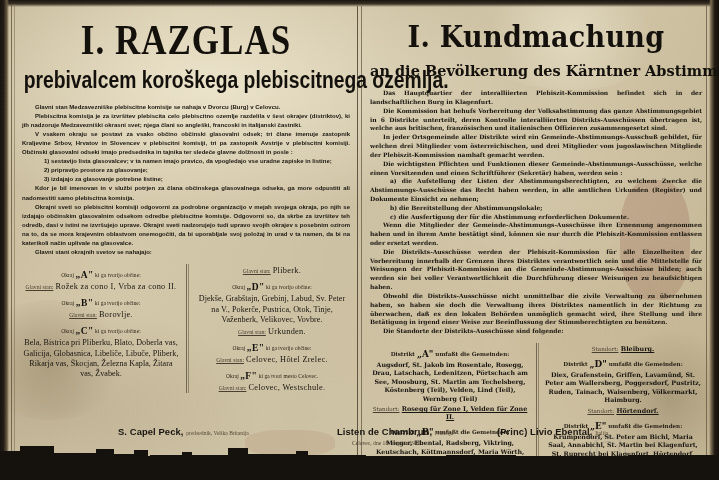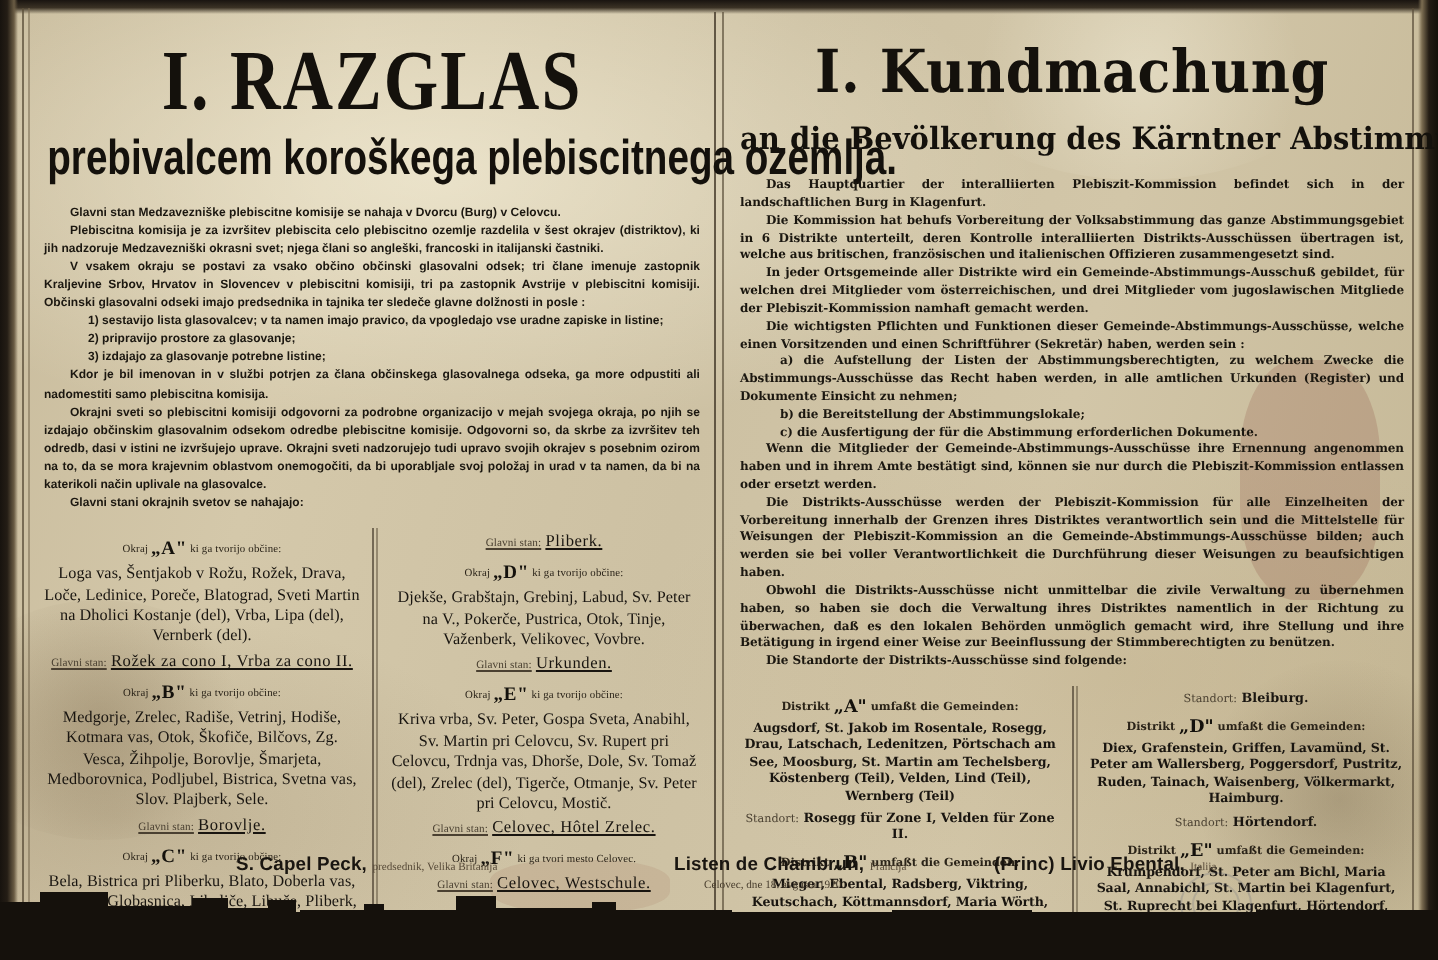--- a/index.html
+++ b/index.html
@@ -172,21 +172,21 @@
     color: #191510;
     margin-top: 2px;
     padding-bottom: 1px;
   }
   .dist-seat .lbl {
     font-size: 5.6px;
     color: #4a4031;
     text-decoration: underline;
     letter-spacing: .05px;
   }
-  .dist-seat .val { text-decoration: underline; letter-spacing: .3px; }
+  .dist-seat .val { letter-spacing: .3px; }
 
   
   .de-title {
     text-align: center;
     font-family: "DejaVu Serif", serif;
     font-weight: bold;
     font-size: 27px;
     color: #14110c;
     line-height: 1;
     margin: 12px 0 0 0;
@@ -246,21 +246,21 @@
   }
   .de-dist-seat {
     text-align: center;
     font-family: "DejaVu Serif", serif;
     font-weight: bold;
     font-size: 6.4px;
     color: #191510;
     margin-top: 2px;
   }
   .de-dist-seat .lbl { font-weight: normal; font-size: 5.6px; color: #4a4031; }
-  .de-dist-seat span { }
+  .de-dist-seat span { text-decoration: underline; }
 
   
   .sig-row {
     position: absolute;
     left: 0; bottom: 24px;
     width: 719px;
     height: 34px;
   }
   .sig {
     position: absolute;
@@ -356,32 +356,30 @@
       <div class="dist-sep"></div>
       <div class="dist-sep2"></div>
 
       <div class="dist-col left">
 
         <div class="dist-head">
           <span>Okraj</span>
           <span class="dist-letter">„<span>A</span>"</span>
           <span>ki ga tvorijo občine:</span>
         </div>
-        <div class="dist-list">Loga vas, Šentjakob v Rožu, Rožek, Drava, Loče, Ledinice, Poreče, Blatograd, Sveti Martin na Dholici Kostanje (del), Vrba, Lipa (del), Vernberk (del).</div>
         <div class="dist-seat">
           <span class="lbl">Glavni stan:</span>
           <span class="val">Rožek za cono I, Vrba za cono II.</span>
         </div>
 
         <div class="dist-head">
           <span>Okraj</span>
           <span class="dist-letter">„<span>B</span>"</span>
           <span>ki ga tvorijo občine:</span>
         </div>
-        <div class="dist-list">Medgorje, Zrelec, Radiše, Vetrinj, Hodiše, Kotmara vas, Otok, Škofiče, Bilčovs, Zg. Vesca, Žihpolje, Borovlje, Šmarjeta, Medborovnica, Podljubel, Bistrica, Svetna vas, Slov. Plajberk, Sele.</div>
         <div class="dist-seat">
           <span class="lbl">Glavni stan:</span>
           <span class="val">Borovlje.</span>
         </div>
 
         <div class="dist-head">
           <span>Okraj</span>
           <span class="dist-letter">„<span>C</span>"</span>
           <span>ki ga tvorijo občine:</span>
         </div>
@@ -404,21 +402,20 @@
         <div class="dist-seat">
           <span class="lbl">Glavni stan:</span>
           <span class="val">Urkunden.</span>
         </div>
 
         <div class="dist-head">
           <span>Okraj</span>
           <span class="dist-letter">„<span>E</span>"</span>
           <span>ki ga tvorijo občine:</span>
         </div>
-        <div class="dist-list">Kriva vrba, Sv. Peter, Gospa Sveta, Anabihl, Sv. Martin pri Celovcu, Sv. Rupert pri Celovcu, Trdnja vas, Dhorše, Dole, Sv. Tomaž (del), Zrelec (del), Tigerče, Otmanje, Sv. Peter pri Celovcu, Mostič.</div>
         <div class="dist-seat">
           <span class="lbl">Glavni stan:</span>
           <span class="val">Celovec, Hôtel Zrelec.</span>
         </div>
 
         <div class="dist-head">
           <span>Okraj</span>
           <span class="dist-letter">„<span>F</span>"</span>
           <span>ki ga tvori</span>
           <span>mesto Celovec.</span>

